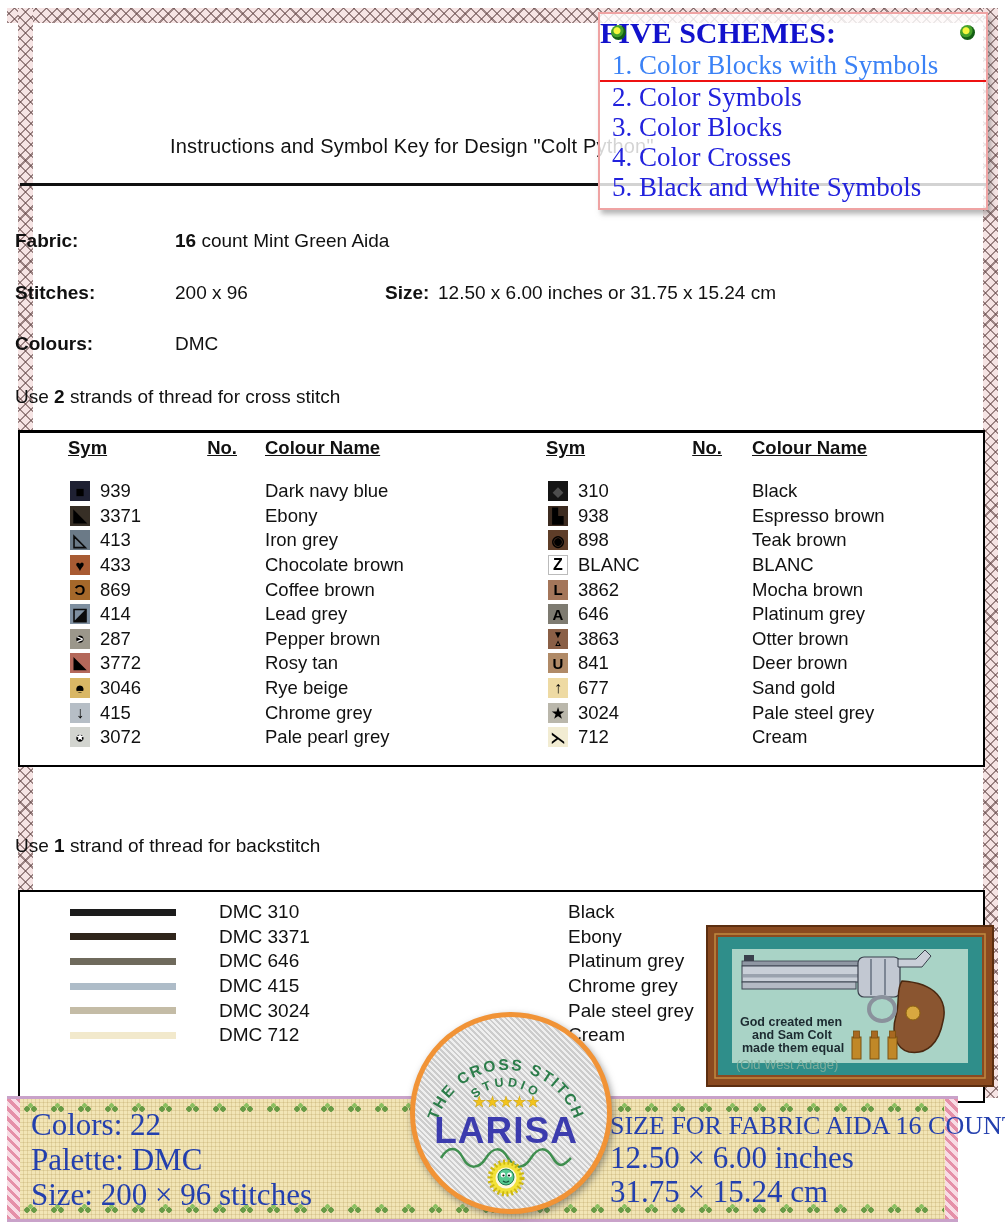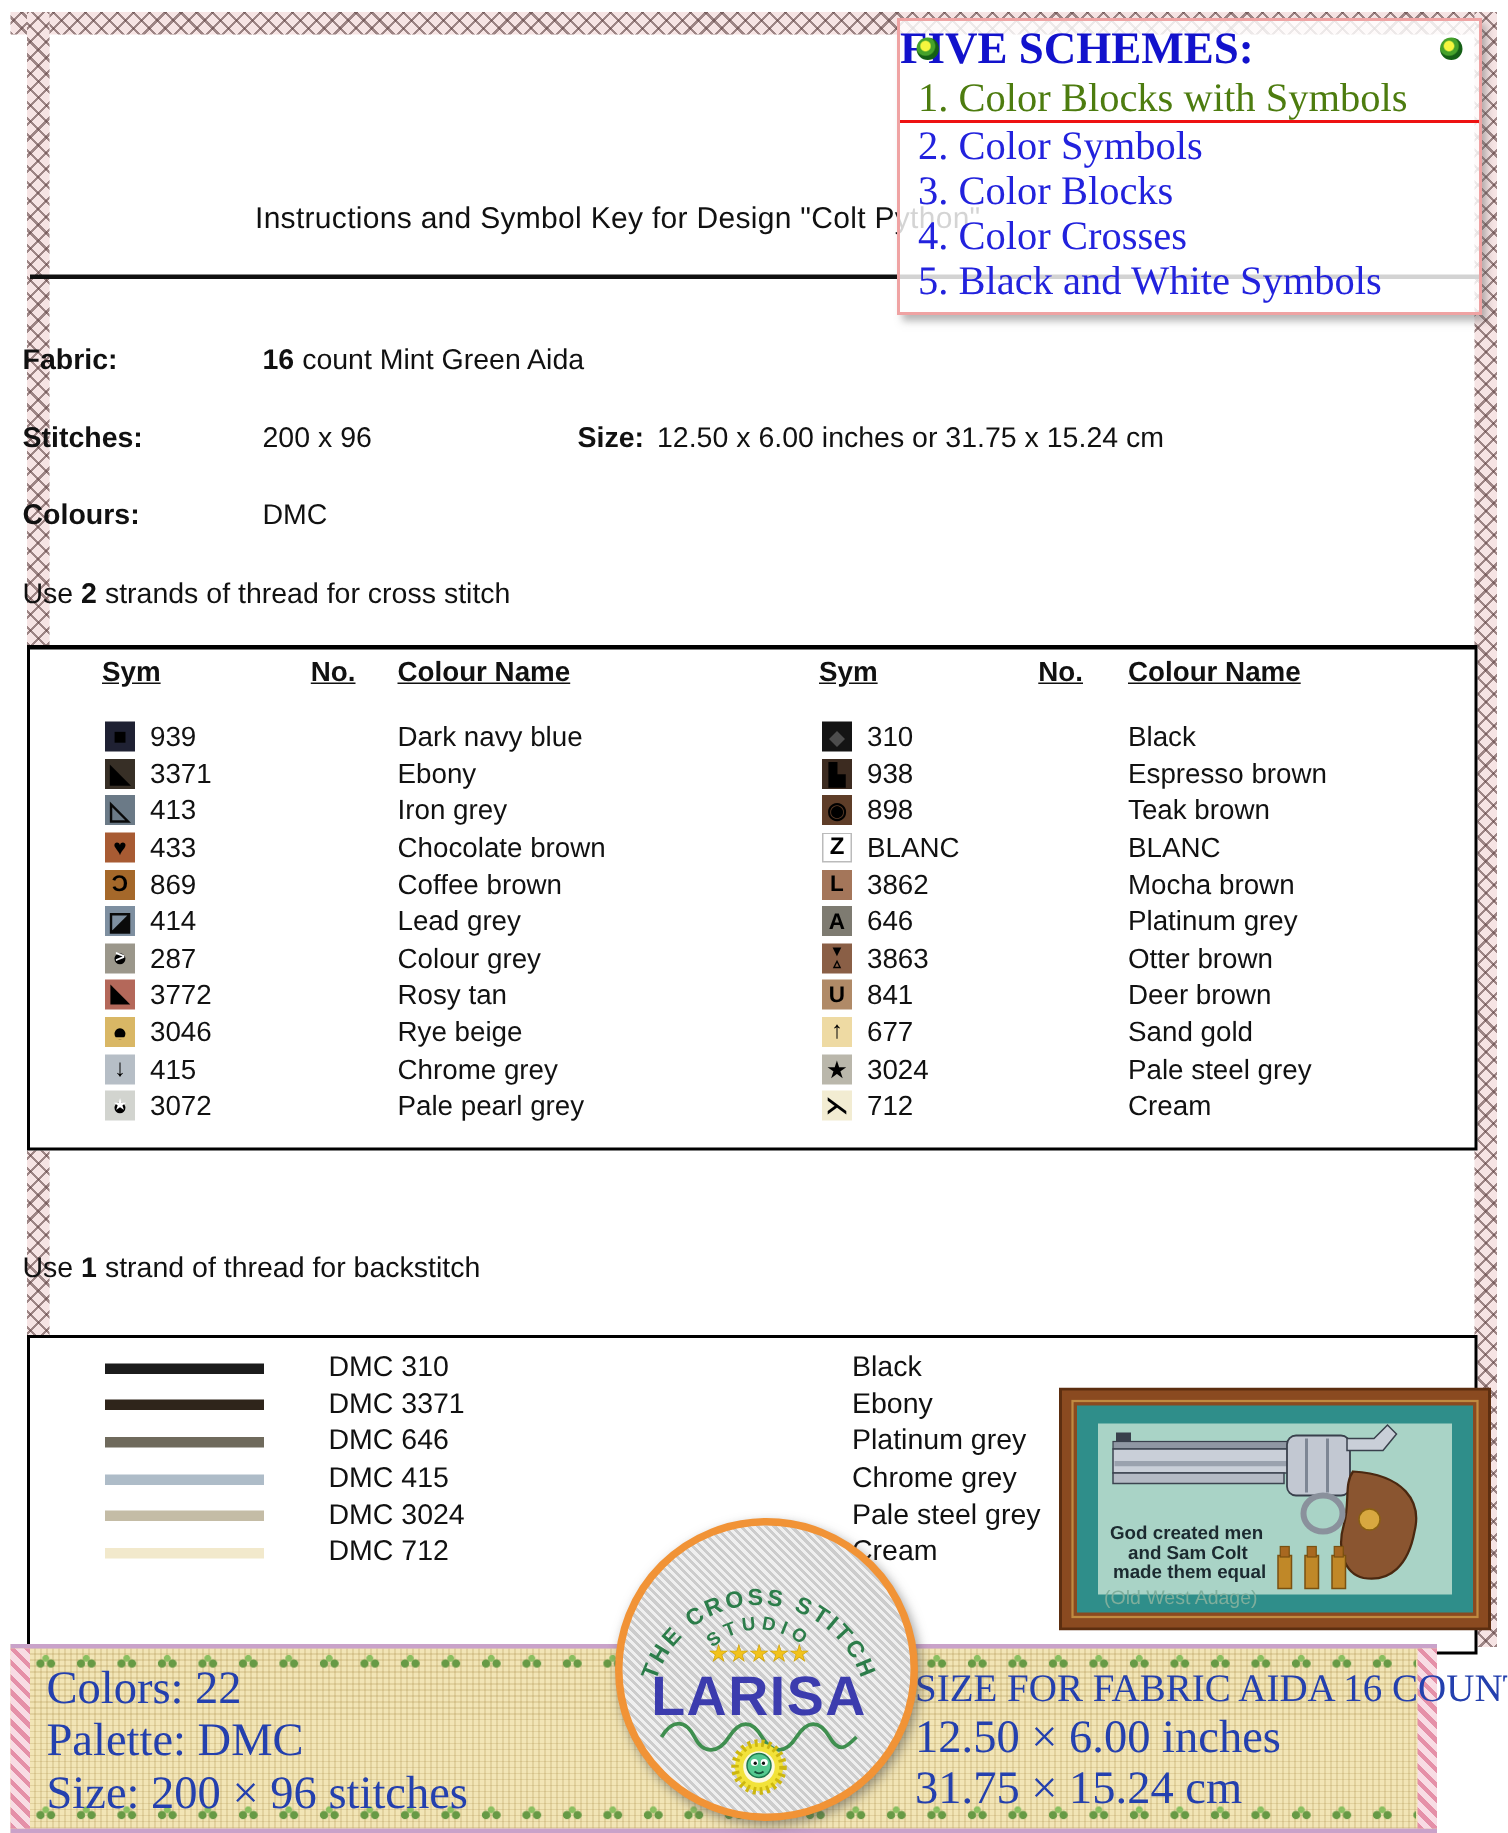--- a/index.html
+++ b/index.html
@@ -22,21 +22,21 @@
               border-top:3px solid #101010;z-index:1;}
 
   
   .schemes{position:absolute;left:598px;top:12px;width:386px;z-index:40;
            background:rgba(255,255,255,.82);border:2px solid #efa3a3;
            box-shadow:3px 4px 5px rgba(110,110,110,.5);padding:2px 0 6px;}
   .schemes-title{text-align:left;font-family:"Liberation Serif",serif;font-weight:bold;
                  font-size:30px;line-height:34px;color:#1212cc;}
   .scheme-item{font-family:"Liberation Serif",serif;font-size:27px;line-height:30px;
                color:#2222dd;padding-left:12px;cursor:pointer;white-space:nowrap;}
-  .scheme-item.hl{color:#4d7c0f;border-bottom:2px solid #ee1111;}
+  .scheme-item.hl{color:#3b82f6;border-bottom:2px solid #ee1111;}
   .led{position:absolute;width:15px;height:15px;border-radius:50%;top:11px;
        background:radial-gradient(circle at 40% 38%, #f6f63e 0 3px, #46a22a 4px 6px, #145f15 7px);}
   .led.l{left:11px}.led.r{right:11px}
 
   
   .ilabel{position:absolute;font-weight:bold;font-size:19px;}
   .ival{position:absolute;font-size:19px;}
 
   
   .key-box{position:absolute;left:18px;top:430px;width:963px;height:332px;
@@ -187,21 +187,21 @@
           </span>
           <span class="no">414</span>
           <span class="nm">Lead grey</span>
         </div>
         <div class="krow">
           <span class="sym" style="background: rgb(155, 151, 139);">
             <b style="color: rgb(0, 0, 0); font-size: 17px;">●</b>
             <u class="ovl" style="color: rgb(255, 255, 255); font-size: 11px;">&gt;</u>
           </span>
           <span class="no">287</span>
-          <span class="nm">Colour grey</span>
+          <span class="nm">Pepper brown</span>
         </div>
         <div class="krow">
           <span class="sym" style="background: rgb(180, 104, 90);">
             <b style="color: rgb(0, 0, 0); font-size: 16px;">◣</b>
           </span>
           <span class="no">3772</span>
           <span class="nm">Rosy tan</span>
         </div>
         <div class="krow">
           <span class="sym" style="background: rgb(217, 183, 101);">

